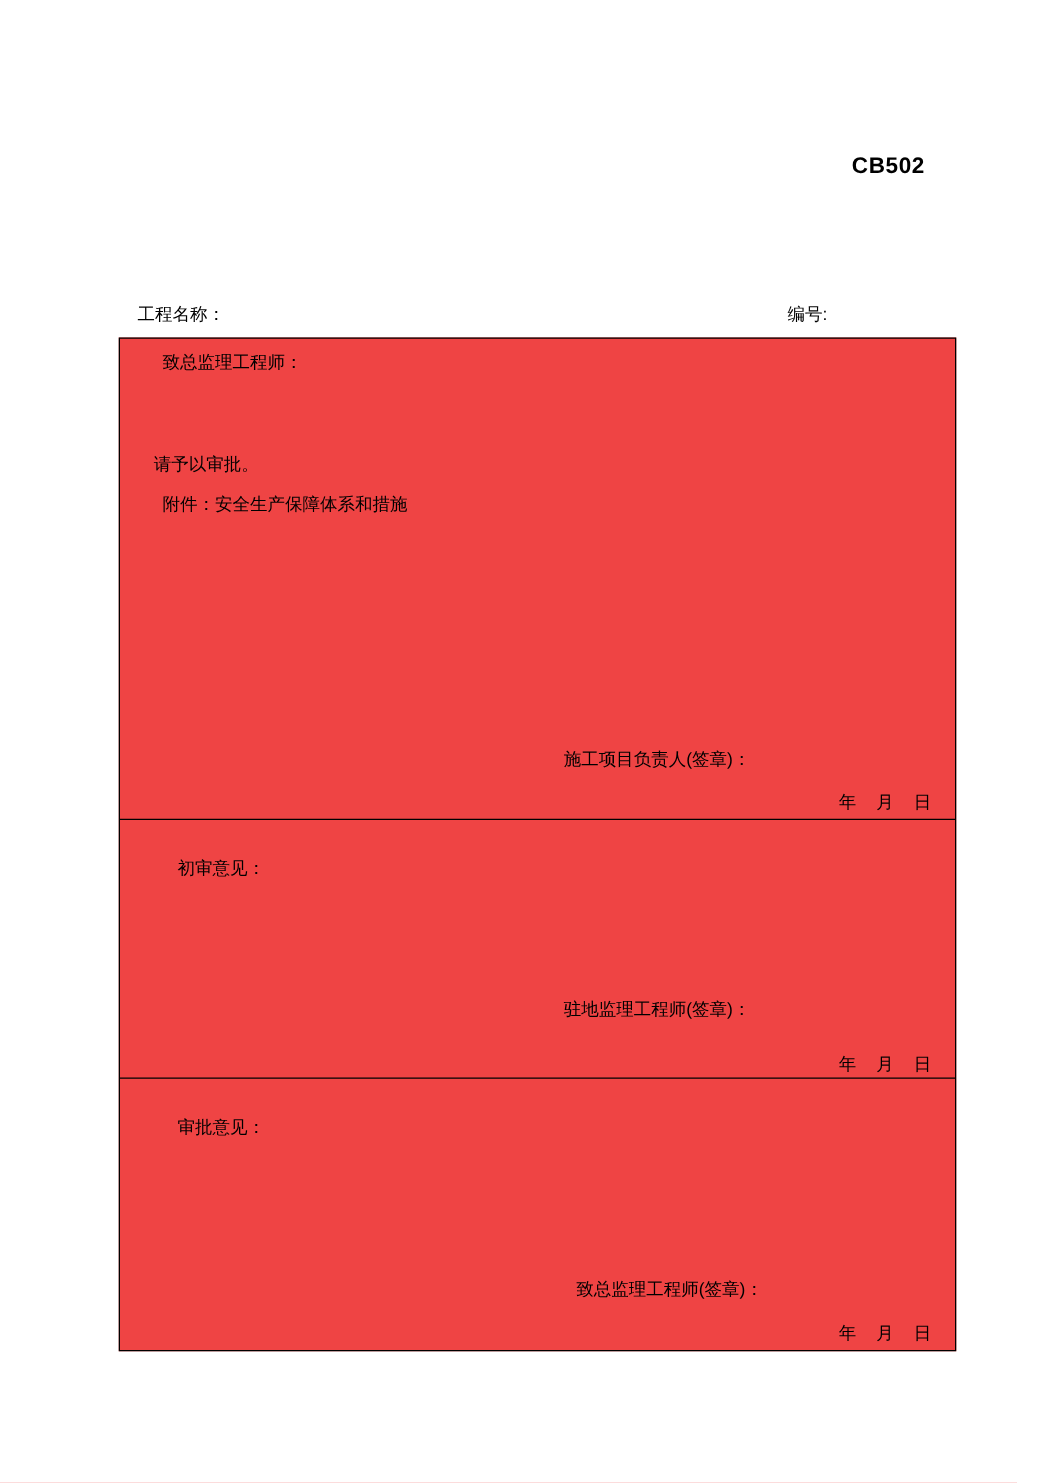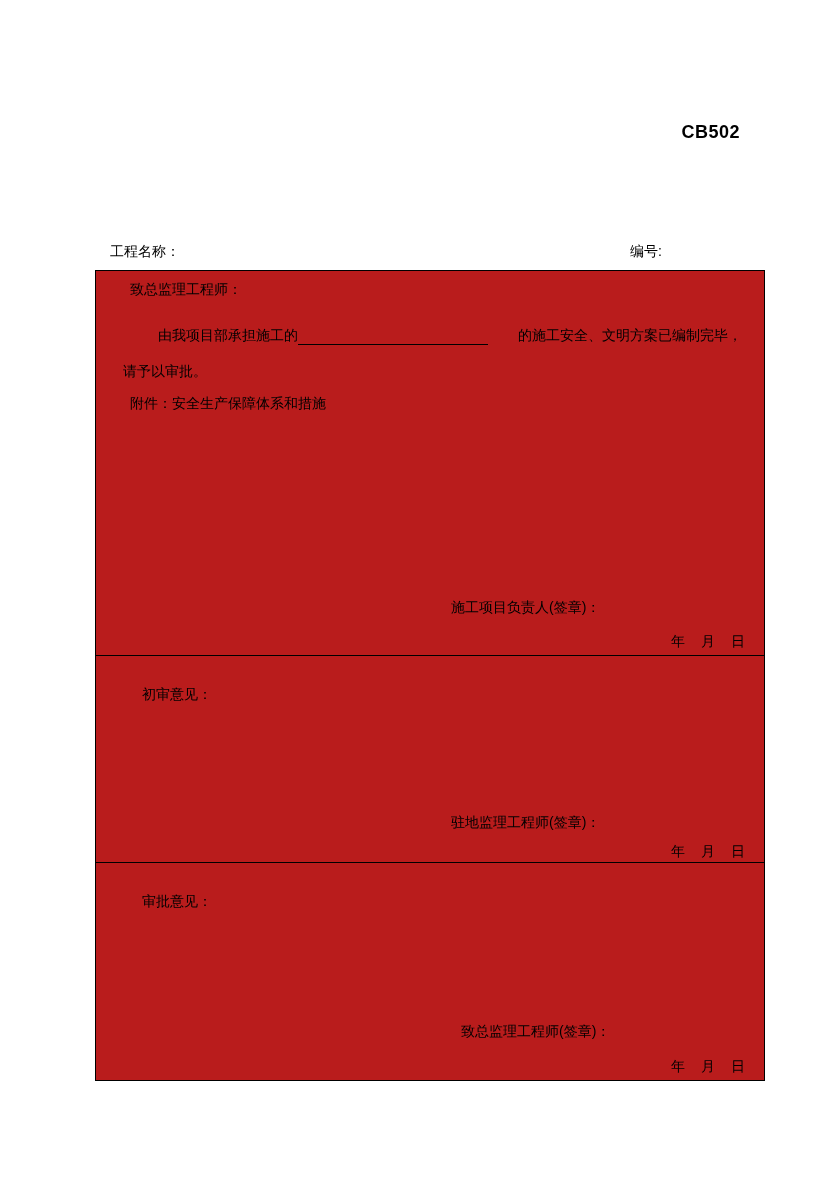--- a/index.html
+++ b/index.html
@@ -52,21 +52,21 @@
   }
   .meta-project { position: absolute; left: 15px; top: 0; font-family: Liberation Mono, monospace; }
   .meta-number  { position: absolute; left: 535px; top: 0; }
   .form-box {
     position: absolute;
     left: 95px;
     top: 270px;
     width: 670px;
     height: 811px;
     border: 1px solid #000000;
-    background: #b91c1c;
+    background: #ef4444;
   }
   .section { position: absolute; left: 0; width: 100%; font-size: 14px; }
   .section-1 { top: 0; height: 385px; border-bottom: 1px solid #000000; }
   .section-2 { top: 385px; height: 207px; border-bottom: 1px solid #000000; }
   .section-3 { top: 592px; height: 219px; }
   .salutation {
     position: absolute;
     left: 34px;
     top: 8px;
     line-height: 20px;
@@ -97,21 +97,21 @@
     position: absolute;
     left: 34px;
     top: 122px;
     line-height: 20px;
   }
   .signature-line {
     position: absolute;
     line-height: 20px;
   }
   .sig-1 { left: 355px; top: 326px; }
-  .sig-2 { left: 355px; top: 156px; }
+  .sig-2 { left: 355px; top: 141px; }
   .sig-3 { left: 365px; top: 158px; }
   .date-line {
     position: absolute;
     right: 18px;
     text-align: center;
     line-height: 20px;
     letter-spacing: 1px;
   }
   .date-1 { top: 360px; }
   .date-2 { top: 185px; }
@@ -135,23 +135,20 @@
 
   <div class="meta-row">
     <span class="meta-project">工程名称：</span>
     <span class="meta-number">编号:</span>
   </div>
 
   <div class="form-box">
 
     <div class="section section-1">
       <div class="salutation">致总监理工程师：</div>
-      <div class="statement">
-        <span>由我项目部承担施工的</span><span class="blank-underline"></span><span>的施工安全、文明方案已编制完毕，</span>
-      </div>
       <div class="statement-line2">请予以审批。</div>
       <div class="attachment">附件：安全生产保障体系和措施</div>
       <div class="signature-line sig-1">施工项目负责人(签章)：</div>
       <div class="date-line date-1">年　月　日</div>
     </div>
 
     <div class="section section-2">
       <div class="section-heading">初审意见：</div>
       <div class="signature-line sig-2">驻地监理工程师(签章)：</div>
       <div class="date-line date-2">年　月　日</div>

